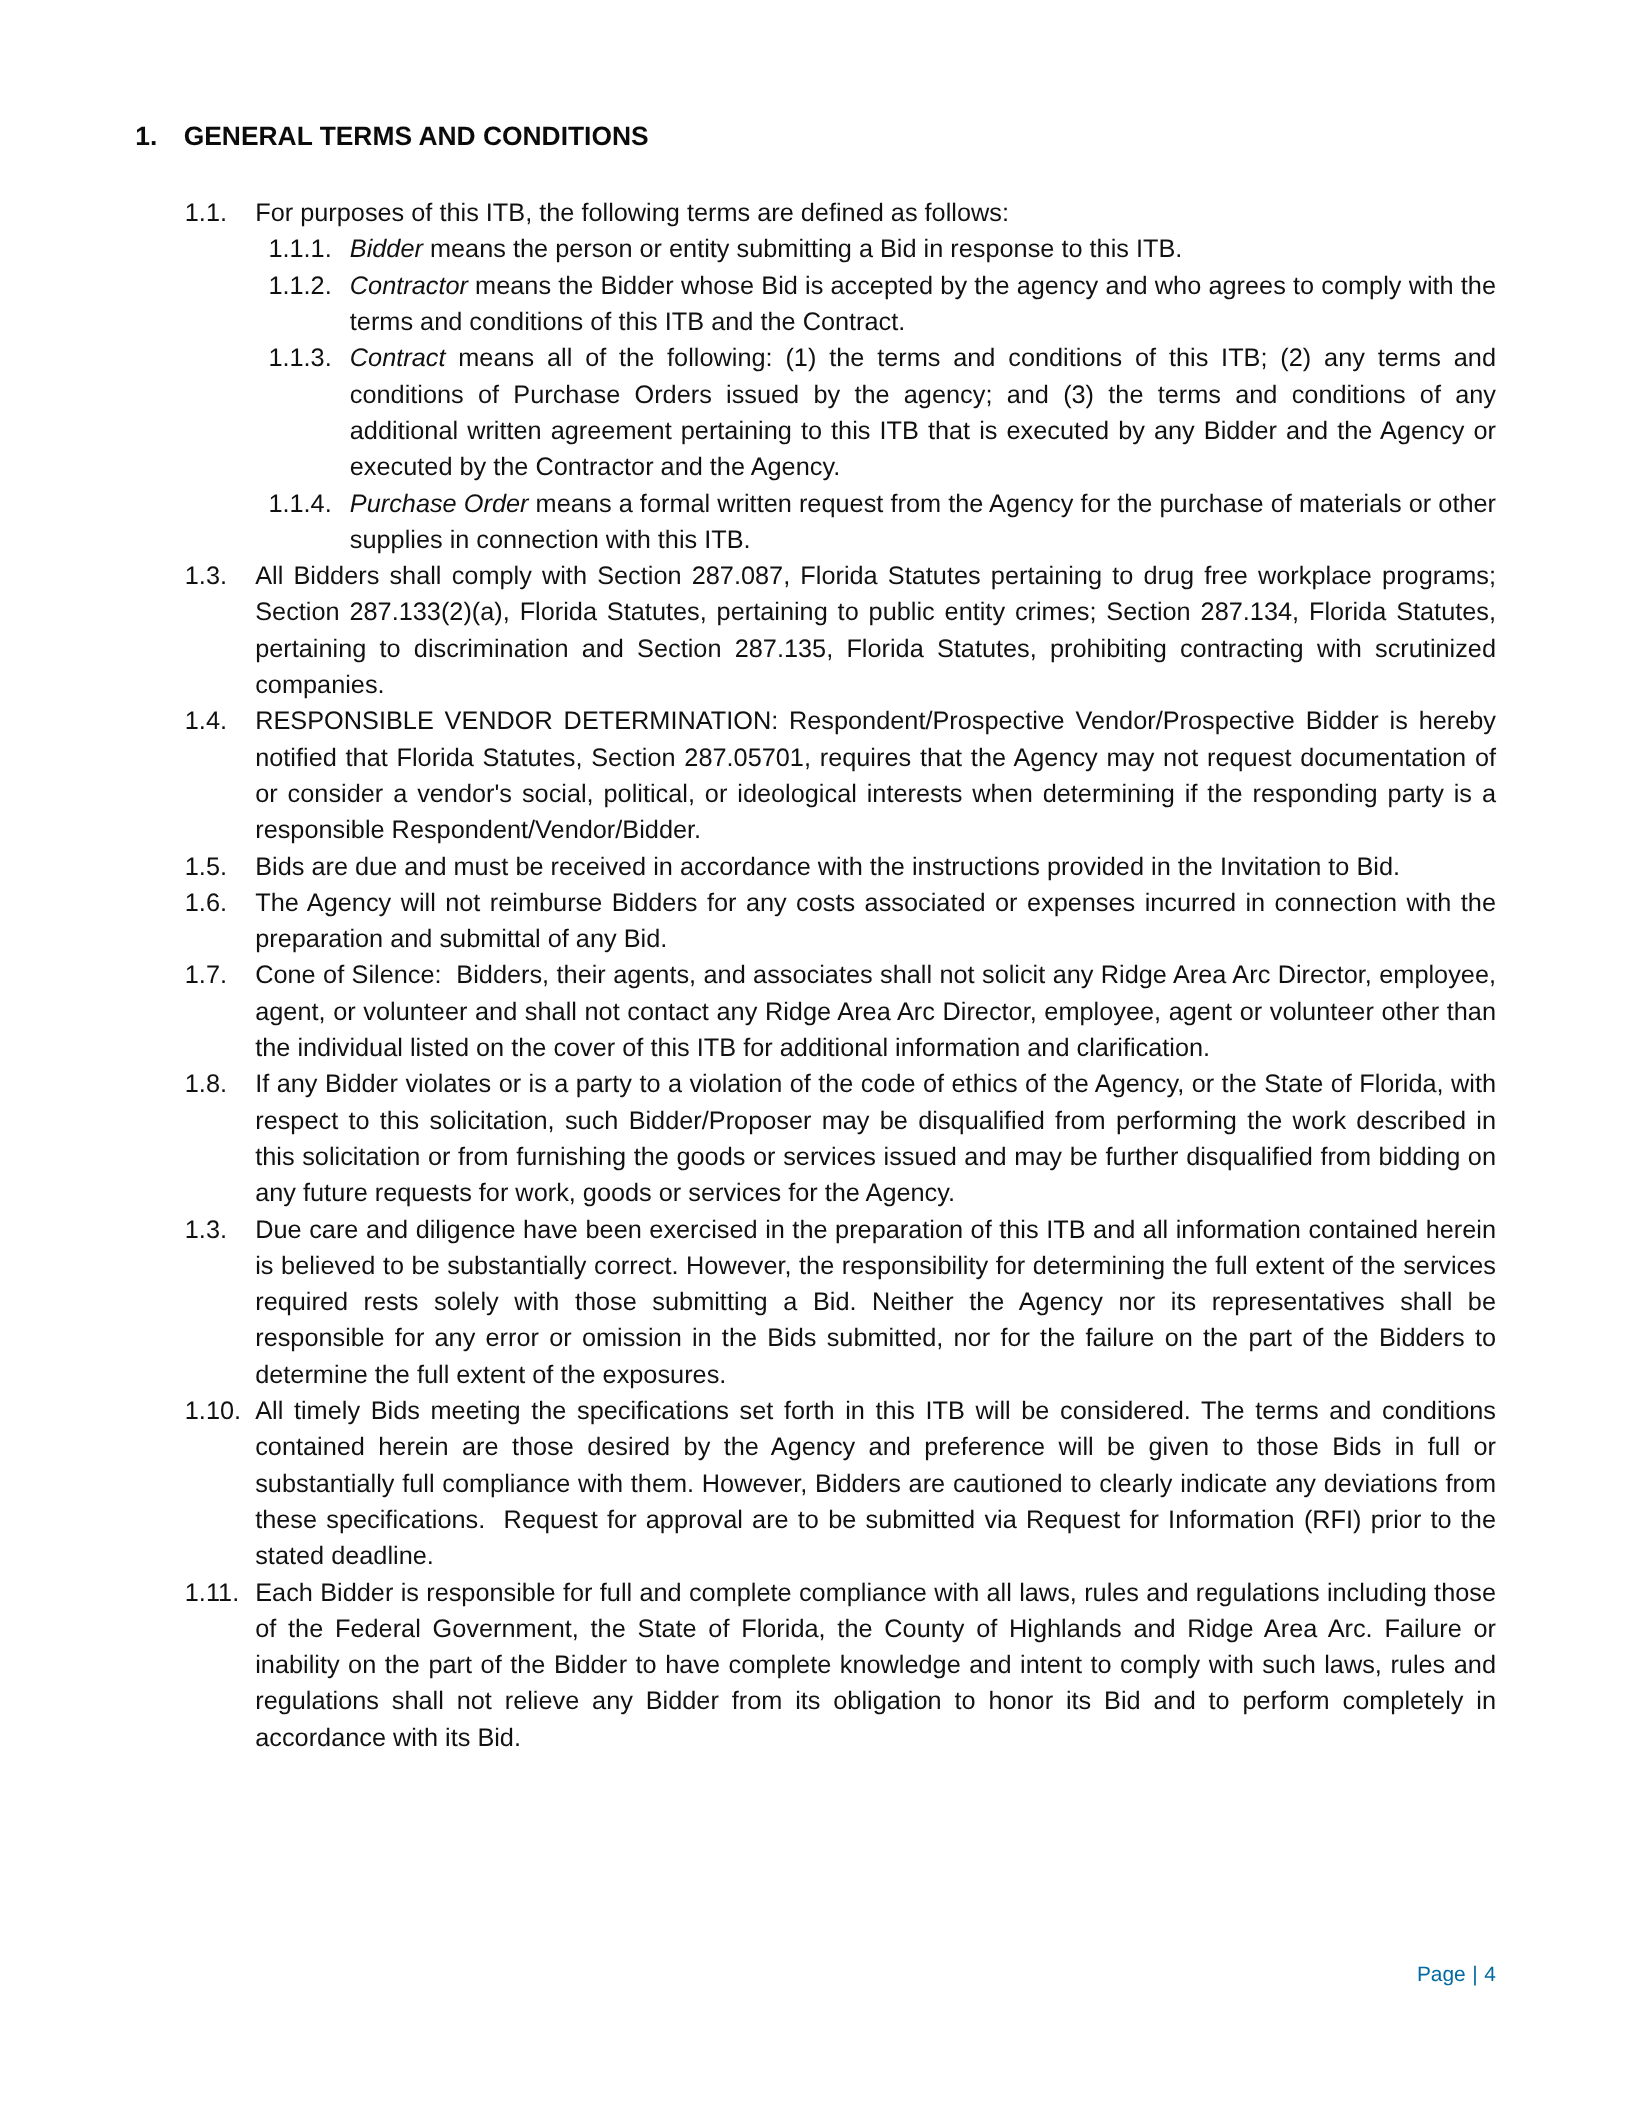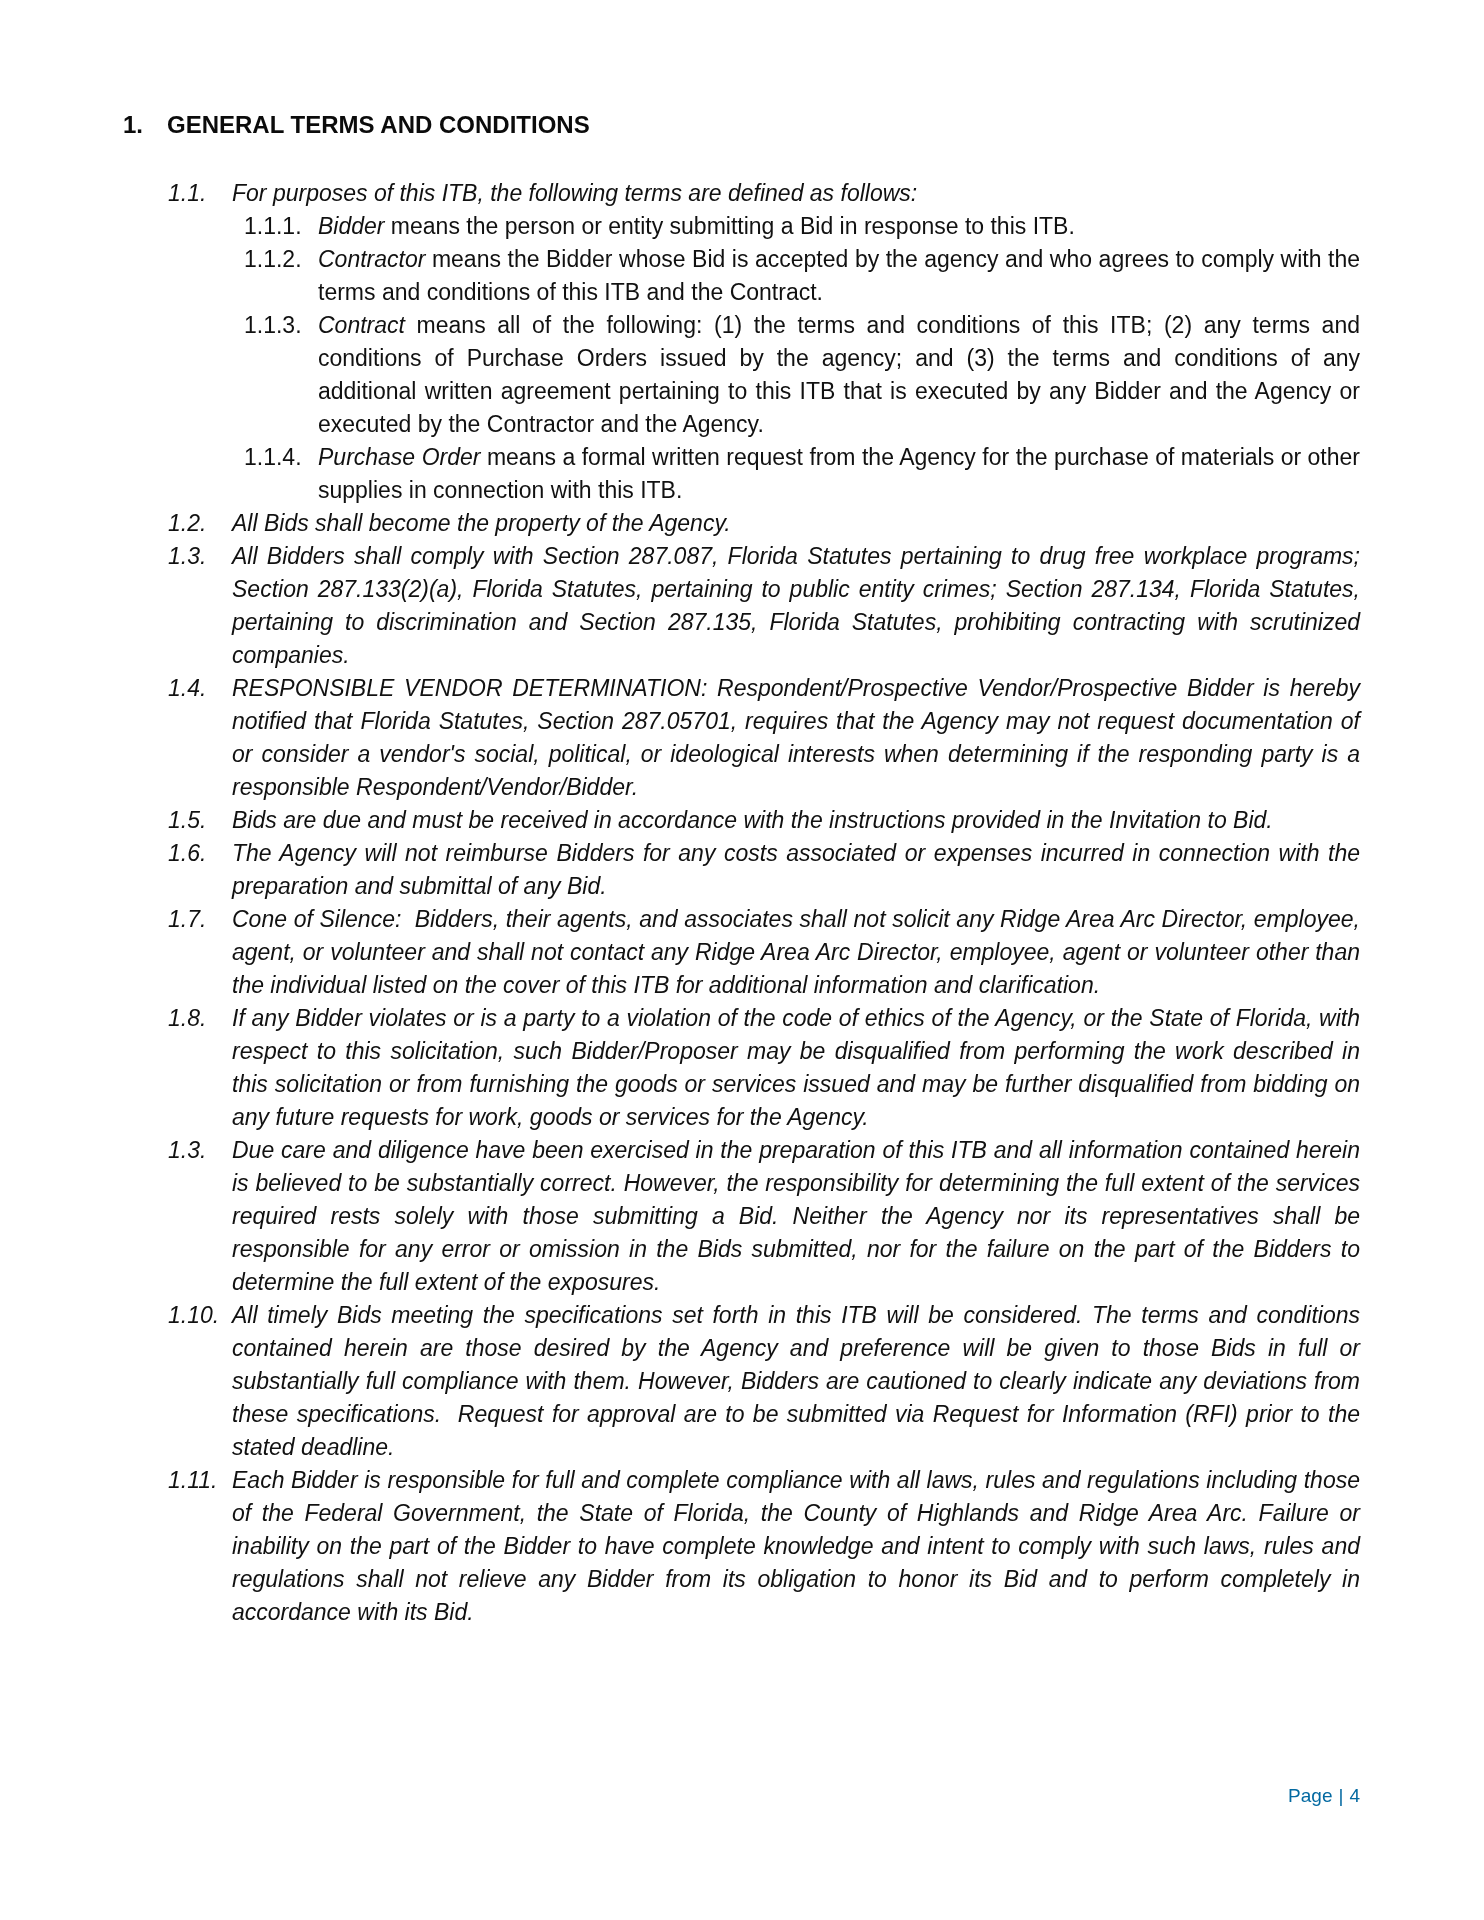--- a/index.html
+++ b/index.html
@@ -3,21 +3,21 @@
 <meta charset="utf-8">
 <style>
   html, body { margin: 0; padding: 0; background: #ffffff; }
   body { width: 1484px; height: 1920px; position: relative; overflow: hidden; color: #111111;
          font-family: "Liberation Sans", "DejaVu Sans", sans-serif; }
   .page { position: absolute; left: 0; top: 1px; width: 1484px; height: 1920px; background: #ffffff; }
   .heading { position: absolute; left: 123px; top: 107px; height: 33px; line-height: 33px;
              font-size: 24px; font-weight: bold; white-space: nowrap; color: #0b0b0b; }
   .heading .num { display: inline-block; width: 44px; }
   .body { position: absolute; left: 168px; top: 176px; width: 1192px; font-size: 23px; line-height: 33px; }
-  .item { position: relative; padding-left: 64px; text-align: justify; font-style: italic; }
+  .item { position: relative; padding-left: 64px; text-align: justify; }
   .item .num { position: absolute; left: 0; top: 0; }
   .sub { position: relative; padding-left: 150px; text-align: justify; }
   .sub .num { position: absolute; left: 65px; top: 0; margin-left: 11px; }
   .term { font-style: italic; }
   .footer { position: absolute; right: 124px; top: 1780px; height: 30px; line-height: 30px;
             font-size: 19px; color: #0369a1; white-space: nowrap; }
   .footer .sep { margin: 0 6px; }
 </style>
 </head>
 <body>
@@ -48,24 +48,20 @@
     <div class="sub">
       <span class="num">1.1.3.</span>
       <span class="term">Contract</span><span> means all of the following: (1) the terms and conditions of this ITB; (2) any terms and conditions of Purchase Orders issued by the agency; and (3) the terms and conditions of any additional written agreement pertaining to this ITB that is executed by any Bidder and the Agency or executed by the Contractor and the Agency.</span>
     </div>
 
     <div class="sub">
       <span class="num">1.1.4.</span>
       <span class="term">Purchase Order</span><span> means a formal written request from the Agency for the purchase of materials or other supplies in connection with this ITB.</span>
     </div>
 
-    <div class="item">
-      <span class="num">1.2.</span>
-      <span>All Bids shall become the property of the Agency.</span>
-    </div>
 
     <div class="item">
       <span class="num">1.3.</span>
       <span>All Bidders shall comply with Section 287.087, Florida Statutes pertaining to drug free workplace programs; Section 287.133(2)(a), Florida Statutes, pertaining to public entity crimes; Section 287.134, Florida Statutes, pertaining to discrimination and Section 287.135, Florida Statutes, prohibiting contracting with scrutinized companies.</span>
     </div>
 
     <div class="item">
       <span class="num">1.4.</span>
       <span>RESPONSIBLE VENDOR DETERMINATION: Respondent/Prospective Vendor/Prospective Bidder is hereby notified that Florida Statutes, Section 287.05701, requires that the Agency may not request documentation of or consider a vendor's social, political, or ideological interests when determining if the responding party is a responsible Respondent/Vendor/Bidder.</span>
     </div>

